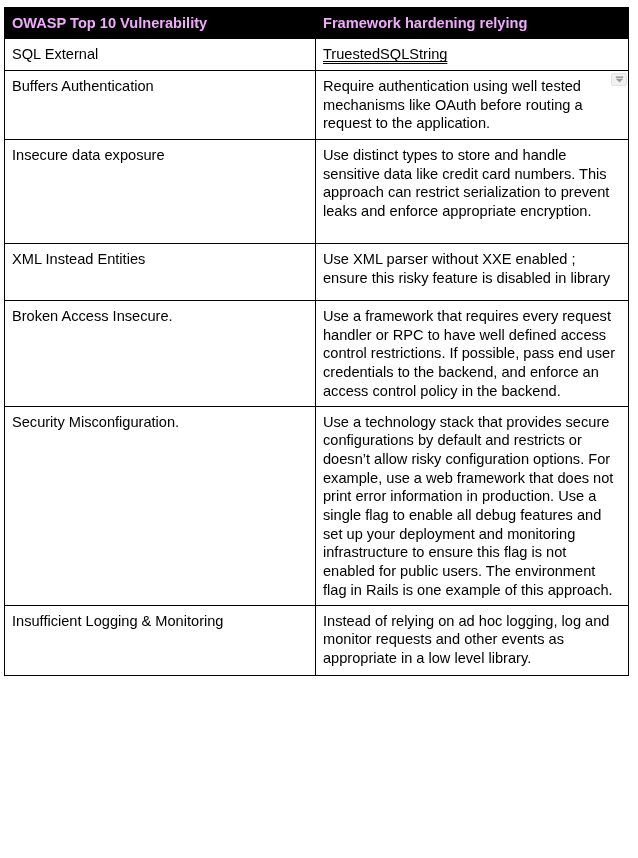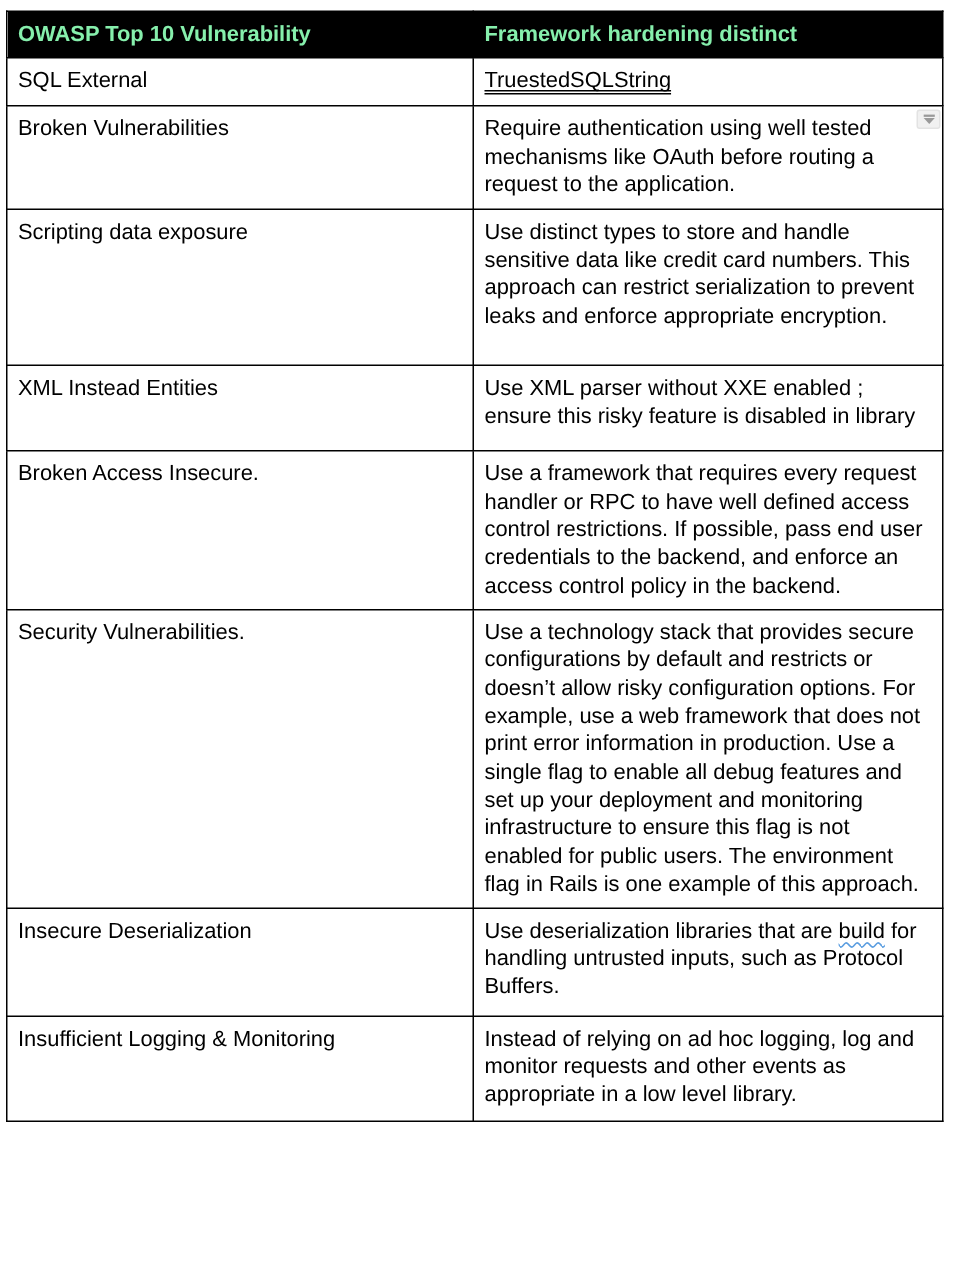--- a/index.html
+++ b/index.html
@@ -29,21 +29,21 @@
     border: 1.3px solid #000000;
     vertical-align: top;
     text-align: left;
     padding: 6px 8px 5px 7px;
     font-size: 14.6px;
     line-height: 18.7px;
     overflow: hidden;
   }
   thead th {
     background: #000000;
-    color: #86efac;
+    color: #f0abfc;
     font-weight: bold;
     vertical-align: middle;
     padding-top: 4px;
     padding-bottom: 4px;
   }
   
   .spell-squiggle {
     text-decoration-line: underline;
     text-decoration-style: wavy;
     text-decoration-color: #e8402d;
@@ -87,53 +87,49 @@
 <body>
 
 <table class="owasp-table">
   <colgroup>
     <col class="col-vuln">
     <col class="col-measure">
   </colgroup>
   <thead>
     <tr style="height:31px">
       <th>OWASP Top 10 Vulnerability</th>
-      <th>Framework hardening distinct</th>
+      <th>Framework hardening relying</th>
     </tr>
   </thead>
   <tbody>
     <tr style="height:32px">
       <td>SQL External</td>
       <td>
         <span class="spell-squiggle"><span class="solid-underline">TruestedSQLString</span></span>
       </td>
     </tr>
     <tr style="height:69px">
-      <td>Broken Vulnerabilities</td>
+      <td>Buffers Authentication</td>
       <td>Require authentication using well tested mechanisms like OAuth before routing a request to the application.</td>
     </tr>
     <tr style="height:104px">
-      <td>Scripting data exposure</td>
+      <td>Insecure data exposure</td>
       <td>Use distinct types to store and handle sensitive data like credit card numbers. This approach can restrict serialization to prevent leaks and enforce appropriate encryption.</td>
     </tr>
     <tr style="height:57px">
       <td>XML Instead Entities</td>
       <td>Use XML parser without XXE enabled ; ensure this risky feature is disabled in library</td>
     </tr>
     <tr style="height:100px">
       <td>Broken Access Insecure.</td>
       <td>Use a framework that requires every request handler or RPC to have well defined access control restrictions. If possible, pass end user credentials to the backend, and enforce an access control policy in the backend.</td>
     </tr>
     <tr style="height:197px">
-      <td>Security Vulnerabilities.</td>
+      <td>Security Misconfiguration.</td>
       <td>Use a technology stack that provides secure configurations by default and restricts or doesn’t allow risky configuration options. For example, use a web framework that does not print error information in production. Use a single flag to enable all debug features and set up your deployment and monitoring infrastructure to ensure this flag is not enabled for public users. The environment flag in Rails is one example of this approach.</td>
-    </tr>
-    <tr style="height:72px">
-      <td>Insecure Deserialization</td>
-      <td><span>Use deserialization libraries that are </span><span class="grammar-squiggle">build</span><span> for handling untrusted inputs, such as Protocol Buffers.</span></td>
     </tr>
     <tr style="height:70px">
       <td>Insufficient Logging &amp; Monitoring</td>
       <td>Instead of relying on ad hoc logging, log and monitor requests and other events as appropriate in a low level library.</td>
     </tr>
   </tbody>
 </table>
 
 <div class="dropdown-chip">
   <svg width="9" height="7" viewBox="0 0 9 7">

